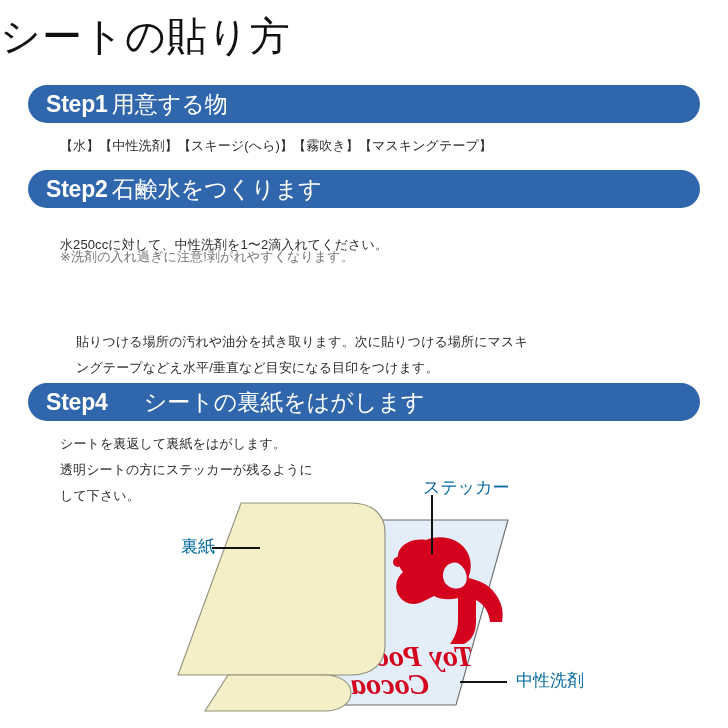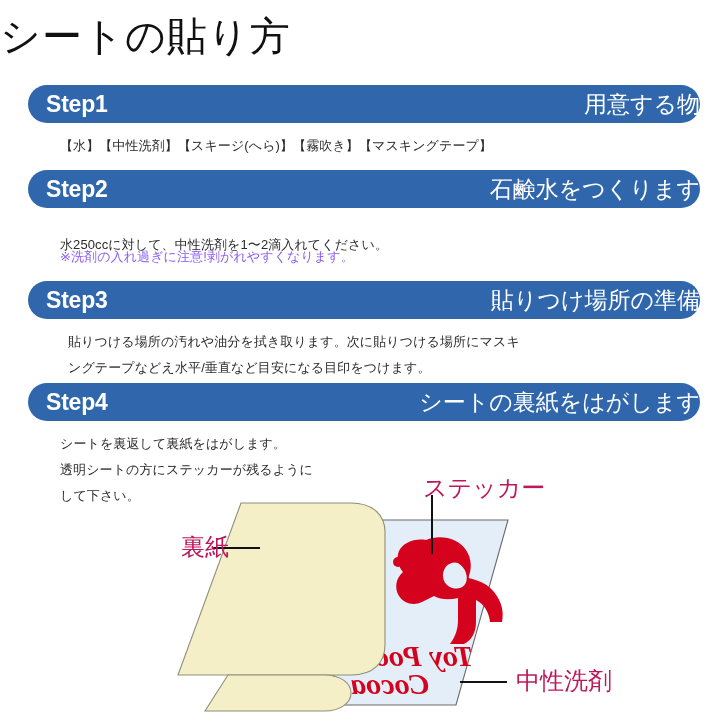--- a/index.html
+++ b/index.html
@@ -43,67 +43,66 @@
     position: absolute;
     left: 28px;
     width: 672px;
     height: 38px;
     background: #2f66ac;
     border-radius: 19px;
     display: flex;
     align-items: center;
     box-sizing: border-box;
     padding-left: 18px;
-    justify-content: space-between;
   }
   .step-num {
     color: #ffffff;
     font-size: 23px;
     font-weight: bold;
     letter-spacing: -0.2px;
     line-height: 1;
     white-space: nowrap;
   }
   .step-title {
     color: #ffffff;
     font-size: 23px;
     font-weight: 400;
-    margin-left: 28px;
+    margin-left: 4px;
     line-height: 1;
     white-space: nowrap;
   }
 
   
   .body-text {
     position: absolute;
     font-size: 13px;
     line-height: 26px;
     color: #2b2b2b;
     letter-spacing: 0.1px;
     white-space: pre-line;
   }
   .body-text.warn {
-    color: #8b5cf6;
+    color: #737373;
   }
 
   
   .diagram {
     position: absolute;
     left: 0;
     top: 470px;
     width: 728px;
     height: 258px;
   }
   .diagram svg { display: block; }
 
   .lbl {
     position: absolute;
-    font-size: 24px;
+    font-size: 17px;
     line-height: 22px;
-    color: #be185d;
+    color: #0369a1;
     white-space: nowrap;
   }
 </style>
 </head>
 <body>
 
 <div class="page">
 
   <div class="title">シートの貼り方</div>
 
@@ -113,25 +112,21 @@
   </div>
   <div class="body-text" style="left:60px; top:133px; width:620px;">【水】【中性洗剤】【スキージ(へら)】【霧吹き】【マスキングテープ】</div>
 
   <div class="step-bar" style="top:170px;">
     <span class="step-num">Step2</span>
     <span class="step-title">石鹸水をつくります</span>
   </div>
   <div class="body-text" style="left:60px; top:232px; width:620px;">水250ccに対して、中性洗剤を1〜2滴入れてください。</div>
   <div class="body-text warn" style="left:60px; top:244px; width:620px;">※洗剤の入れ過ぎに注意!剥がれやすくなります。</div>
 
-  <div class="step-bar" style="top:281px;">
-    <span class="step-num">Step3</span>
-    <span class="step-title">貼りつけ場所の準備</span>
-  </div>
-  <div class="body-text" style="left:68px; top:329px; width:640px;">貼りつける場所の汚れや油分を拭き取ります。次に貼りつける場所にマスキ
+  <div class="body-text" style="left:76px; top:329px; width:640px;">貼りつける場所の汚れや油分を拭き取ります。次に貼りつける場所にマスキ
 ングテープなどえ水平/垂直など目安になる目印をつけます。</div>
 
   <div class="step-bar" style="top:383px;gap:32px;">
     <span class="step-num">Step4</span>
     <span class="step-title">シートの裏紙をはがします</span>
   </div>
   <div class="body-text" style="left:60px; top:431px; width:620px;">シートを裏返して裏紙をはがします。
 透明シートの方にステッカーが残るように
 して下さい。</div>
 

